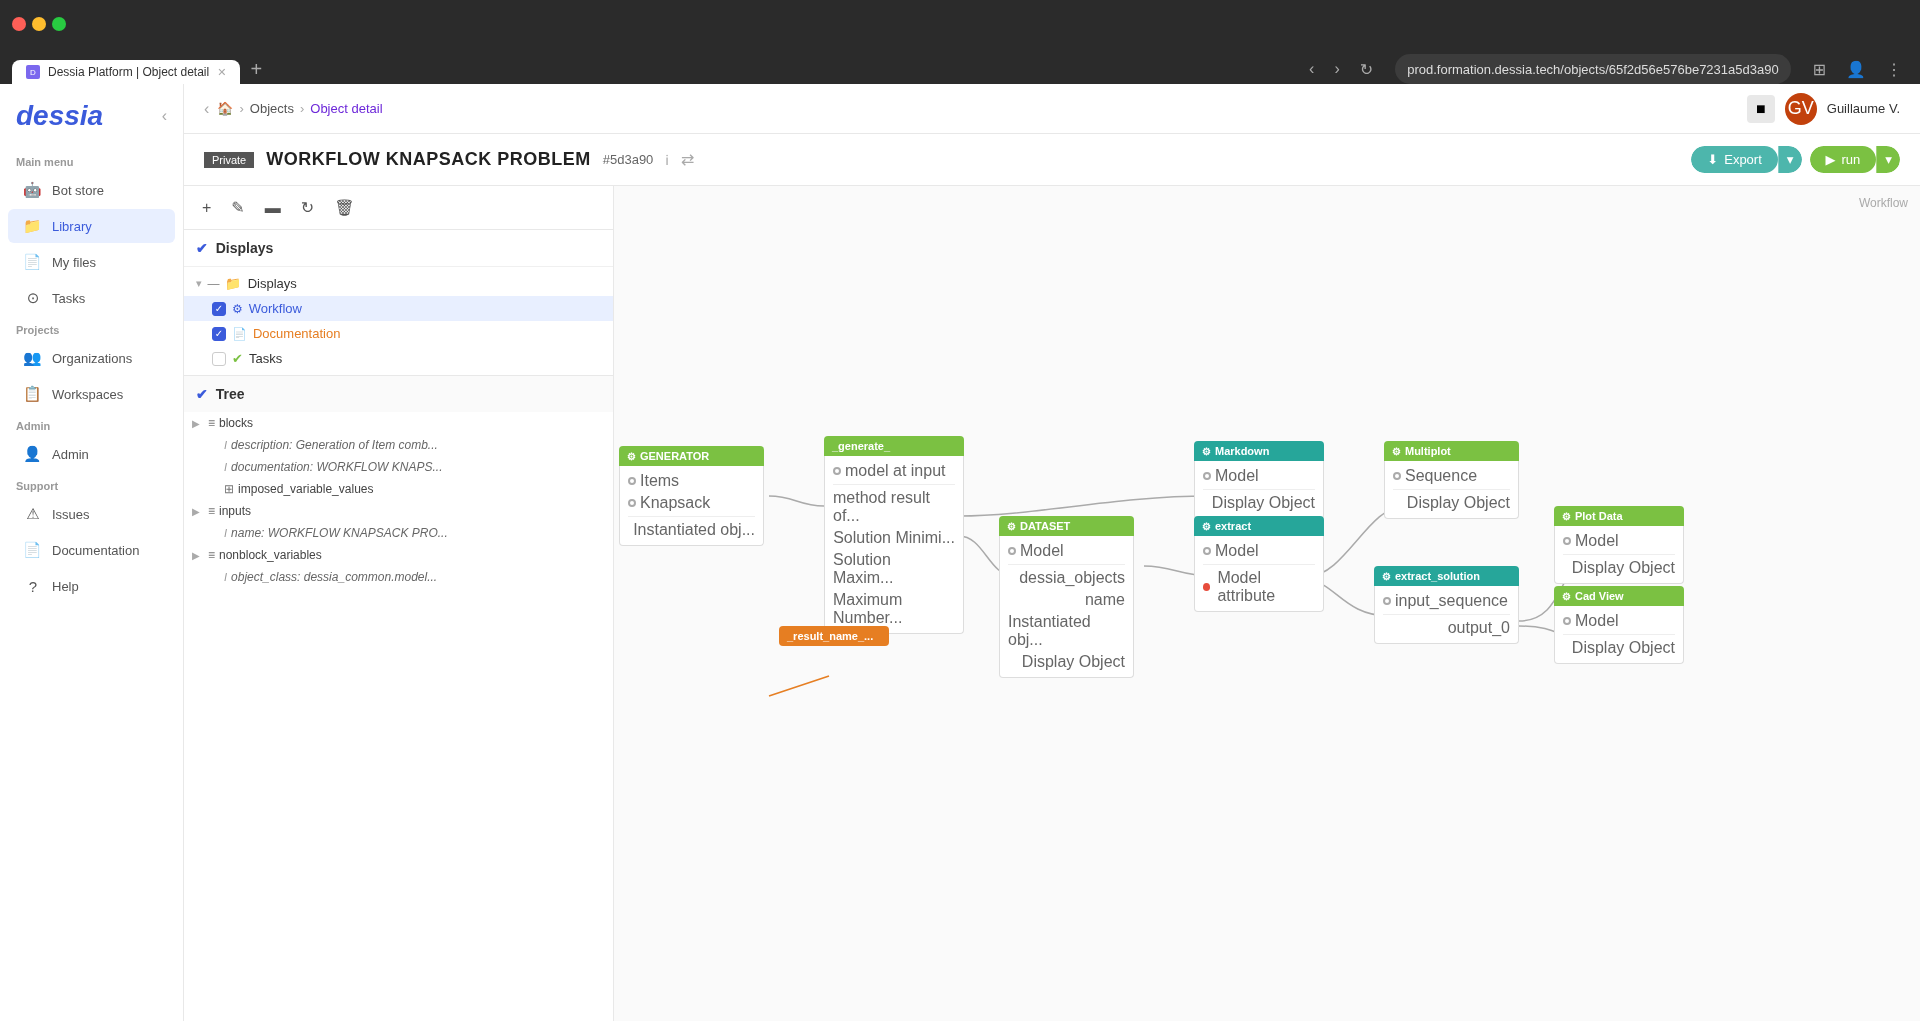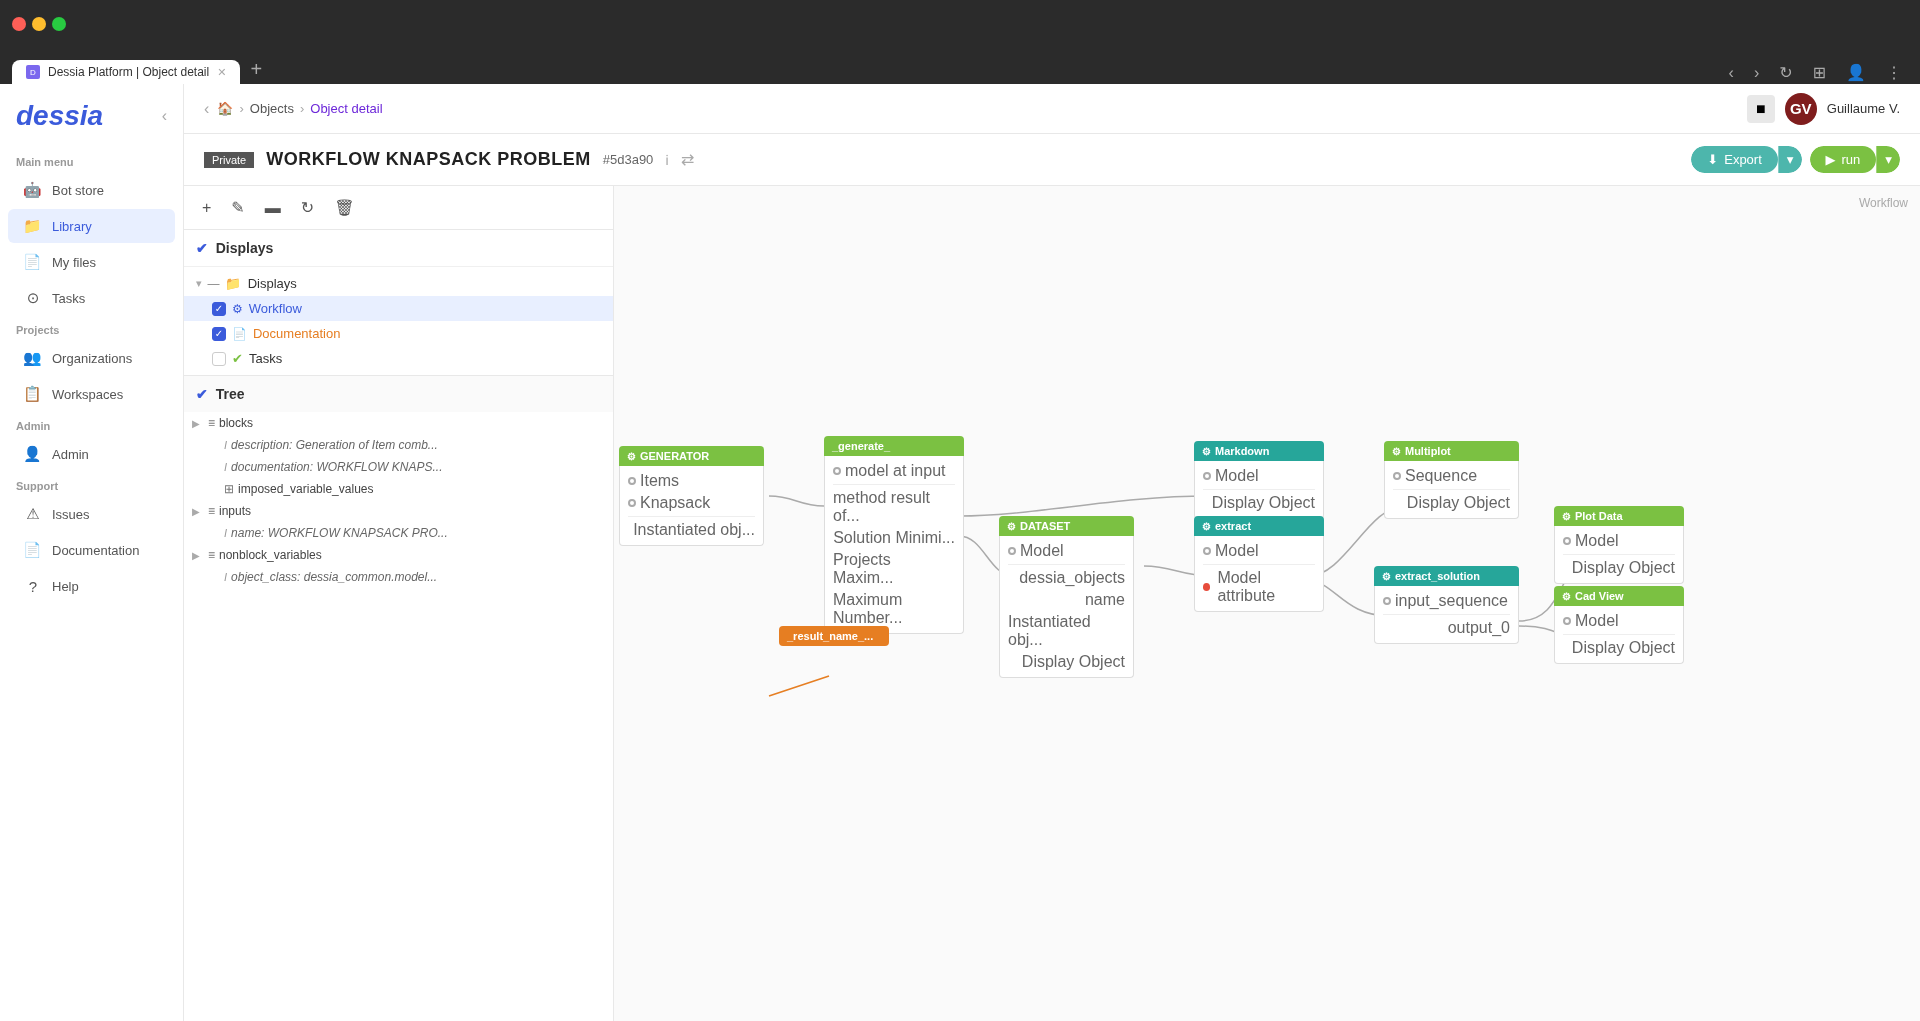--- a/index.html
+++ b/index.html
@@ -90,21 +90,21 @@
       padding: 0 20px;
       gap: 8px;
       background: #fff;
     }
     .breadcrumb { display: flex; align-items: center; gap: 6px; font-size: 13px; color: #555; flex: 1; }
     .breadcrumb .home-icon { color: #777; }
     .breadcrumb .sep { color: #aaa; }
     .breadcrumb .current { color: #6d28d9; font-weight: 500; }
     .header-right { display: flex; align-items: center; gap: 10px; }
     .header-icon { width: 28px; height: 28px; background: #e8e8e8; border-radius: 4px; display: flex; align-items: center; justify-content: center; cursor: pointer; }
-    .avatar-btn { width: 32px; height: 32px; background: #7f1d1d; border-radius: 50%; display: flex; align-items: center; justify-content: center; color: #fff; font-size: 15px; font-weight: 700; cursor: pointer; }
+    .avatar-btn { width: 32px; height: 32px; background: #c2410c; border-radius: 50%; display: flex; align-items: center; justify-content: center; color: #fff; font-size: 18px; font-weight: 400; cursor: pointer; }
     .username { font-size: 13px; color: #333; }
 
     
     .main-content { flex: 1; display: flex; flex-direction: column; overflow: hidden; }
 
     
     .object-area { flex: 1; display: flex; flex-direction: column; overflow: hidden; }
 
     
     .title-bar {
@@ -335,20 +335,23 @@
     <div class="fav">D</div>
     <span>Dessia Platform | Object detail</span>
     <span class="t-close">✕</span>
   </div>
   <button class="b-new-tab">+</button>
 
   <div style="margin-left:auto; display:flex; align-items:center; gap:8px;">
     <button class="nav-arrow">‹</button>
     <button class="nav-arrow">›</button>
     <button class="nav-arrow">↻</button>
+    <div class="address-bar">
+      <span style="color:#ddd;font-size:13px;">prod.formation.dessia.tech/objects/65f2d56e576be7231a5d3a90</span>
+    </div>
     <button class="nav-arrow">⊞</button>
     <button class="nav-arrow">👤</button>
     <button class="nav-arrow">⋮</button>
   </div>
 </div>
 
 <div class="app-container">
 
   <div class="sidebar">
     <div class="logo-area">
@@ -591,21 +594,21 @@
 
           <div class="wf-node" style="left:210px; top:250px; width:140px;">
             <div class="wf-node-header green-header">
               <span>_generate_</span>
             </div>
             <div class="wf-node-body">
               <div class="wf-port"><span class="wf-port-dot"></span>model at input</div>
               <div style="border-top:1px solid #eee; margin:2px 0;"></div>
               <div class="wf-port" style="justify-content:flex-end;">method result of...</div>
               <div class="wf-port" style="justify-content:flex-end;">Solution Minimi...</div>
-              <div class="wf-port" style="justify-content:flex-end;">Projects Maxim...</div>
+              <div class="wf-port" style="justify-content:flex-end;">Solution Maxim...</div>
               <div class="wf-port" style="justify-content:flex-end;">Maximum Number...</div>
             </div>
           </div>
 
           <div class="wf-node" style="left:385px; top:330px; width:135px;">
             <div class="wf-node-header green-header">
               <span style="font-size:10px;">⚙</span>
               <span>DATASET</span>
             </div>
             <div class="wf-node-body">

